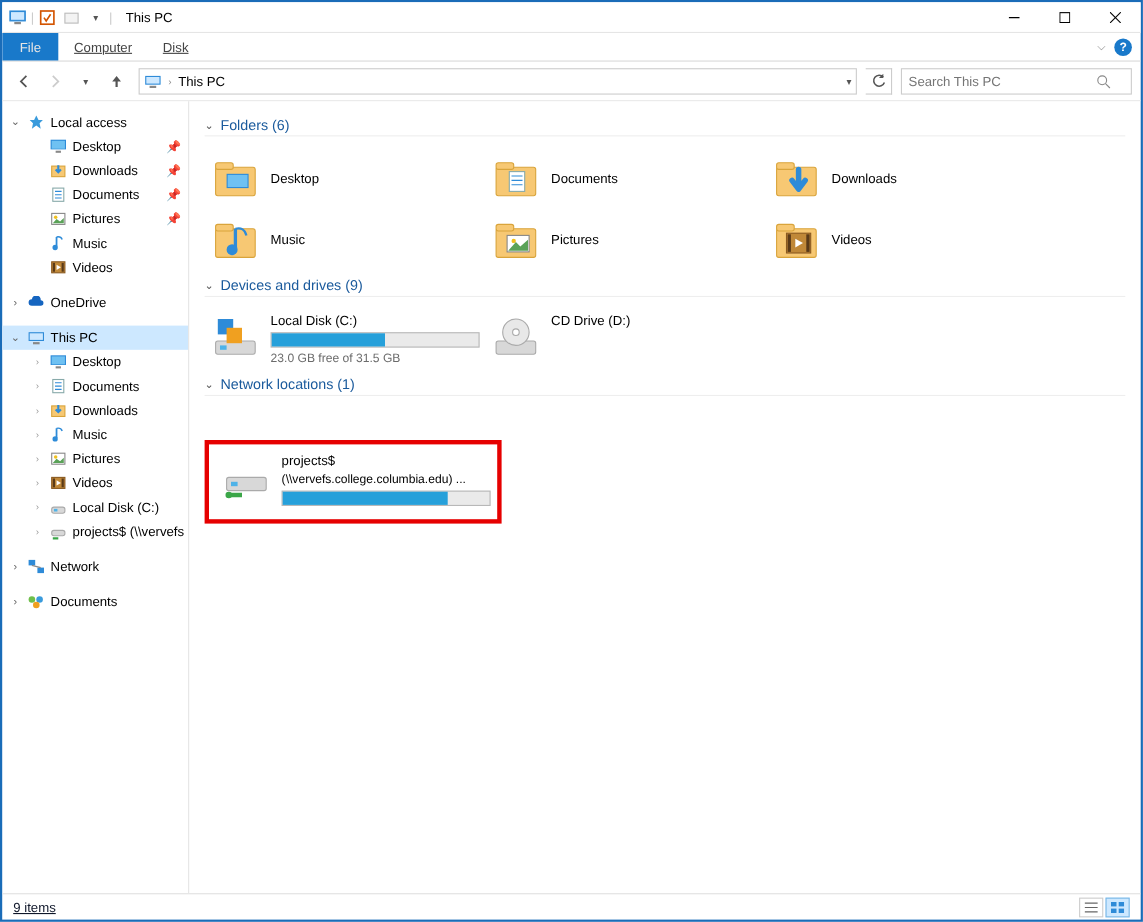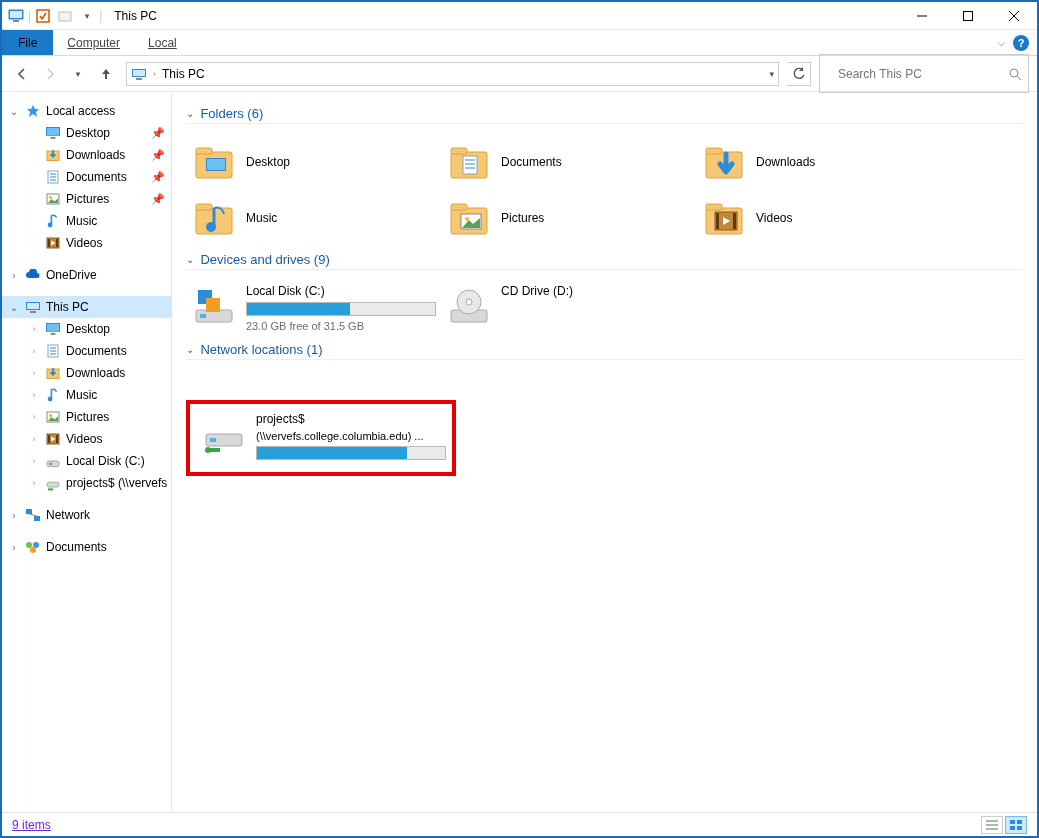--- a/index.html
+++ b/index.html
@@ -8,32 +8,32 @@
 
 .title-bar { display: flex; align-items: center; height: 28px; background: #fff; border-bottom: 1px solid #e5e5e5; }
 .title-bar .qat { display: flex; align-items: center; gap: 2px; padding: 0 4px; }
 .title-bar .qat .qat-icon { width: 20px; height: 20px; display:flex; align-items:center; justify-content:center; }
 .title-bar .title-text { padding-left: 8px; }
 .title-bar .win-controls { margin-left: auto; display: flex; }
 .win-btn { width: 46px; height: 28px; display: flex; align-items:center; justify-content:center; }
 
 
 .ribbon { display: flex; align-items: stretch; height: 26px; border-bottom: 1px solid #d9d9d9; }
-.ribbon .menu-file { background: #1979ca; color:#000000; padding: 0 16px; display:flex; align-items:center; font-size:12px; }
+.ribbon .menu-file { background: #1979ca; color:#e5e5e5; padding: 0 16px; display:flex; align-items:center; font-size:12px; }
 .ribbon .menu-item { padding: 0 14px; display:flex; align-items:center; color:#444; font-size:12px;text-decoration:underline; }
 .ribbon .right { margin-left:auto; display:flex; align-items:center; padding-right:8px; gap:8px;}
 .help-circle { width:16px; height:16px; background:#1979ca; color:#fff; border-radius:50%; display:flex; align-items:center; justify-content:center; font-size:11px; font-weight:bold;}
 
 
 .nav-toolbar { display:flex; align-items:center; height:36px; padding:4px 8px; gap:4px; border-bottom:1px solid #e9e9e9;}
 .nav-btn { width:24px; height:24px; display:flex; align-items:center; justify-content:center; color:#666;}
 .nav-btn.disabled { color:#ccc; }
 .addr-bar { flex:1; display:flex; align-items:center; border:1px solid #ccc; height:24px; padding:0 4px; gap:6px; margin:0 4px;}
 .addr-refresh { width:24px; height:24px; border:1px solid #ccc; border-left:none; display:flex; align-items:center; justify-content:center;}
-.search-box { width:210px; height:39px; border:1px solid #ccc; display:flex; align-items:center; padding:0 6px; color:#888; margin-left:4px; justify-content:flex-end;}
+.search-box { width:210px; height:24px; border:1px solid #ccc; display:flex; align-items:center; padding:0 6px; color:#888; margin-left:4px; justify-content:flex-start;}
 .search-box input { border:none; outline:none; width:170px; font-size:12px; color:#555;}
 
 
 .main { display:flex; height: calc(100% - 28px - 26px - 36px - 24px); }
 .tree { width:170px; border-right:1px solid #e5e5e5; padding:8px 0; overflow:hidden;}
 .tree-group { margin-bottom:10px; }
 .tree-item { display:flex; align-items:center; height:22px; padding-left:6px; gap:4px; white-space:nowrap;}
 .tree-item.selected { background:#cde8ff; }
 .tree-item .caret { width:12px; display:inline-flex; justify-content:center; color:#666; font-size:10px;}
 .tree-item .ticon { width:18px; height:18px; display:flex; align-items:center; justify-content:center;}
@@ -51,21 +51,21 @@
 .drive-tile { width:255px; display:flex; gap:10px; padding:4px 6px; align-items:flex-start;}
 .drive-tile .dicon { width:44px; height:44px; display:flex; align-items:flex-end; justify-content:center;}
 .drive-tile .dinfo { display:flex; flex-direction:column; gap:4px; }
 .drive-tile .dbar-wrap { width:190px; height:14px; border:1px solid #b8b8b8; background:#eaeaea; }
 .drive-tile .dbar { height:100%; background:#26a0da; }
 .drive-tile .dfree { color:#6b6b6b; font-size:11px; }
 
 .highlight-box { border:4px solid #e60000; padding:4px 18px 8px 6px; width:270px;margin-top:40px; }
 
 
-.status-bar { height:24px; border-top:1px solid #e0e0e0; display:flex; align-items:center; padding:0 10px; font-size:12px; color:#6d28d9; justify-content:space-between;text-decoration:underline;}
+.status-bar { height:24px; border-top:1px solid #e0e0e0; display:flex; align-items:center; padding:0 10px; font-size:12px; color:#0f172a; justify-content:space-between;text-decoration:underline;}
 .view-toggles { display:flex; gap:2px; }
 .vt { width:22px; height:18px; border:1px solid #ccc; display:flex; align-items:center; justify-content:center;}
 .vt.active { background:#cde8ff; border-color:#7ab8e6;}
 
 
 svg { display:block; }
 </style>
 </head>
 <body>
 
@@ -110,21 +110,21 @@
           <line x1="0" y1="0" x2="10" y2="10" stroke="#000"></line>
           <line x1="10" y1="0" x2="0" y2="10" stroke="#000"></line>
         </svg>
       </div>
   </div>
 </div>
 
 <div class="ribbon">
   <div class="menu-file">File</div>
   <div class="menu-item">Computer</div>
-  <div class="menu-item">Local</div>
+  <div class="menu-item">Disk</div>
   <div class="right">
     <span style="color:#888;font-size:10px;">⌵</span>
     <span class="help-circle">?</span>
   </div>
 </div>
 
 <div class="nav-toolbar">
   <div class="nav-btn">
       <svg width="16" height="16">
         <path d="M10 3 L5 8 L10 13" stroke="#555" stroke-width="1.6" fill="none"></path>

